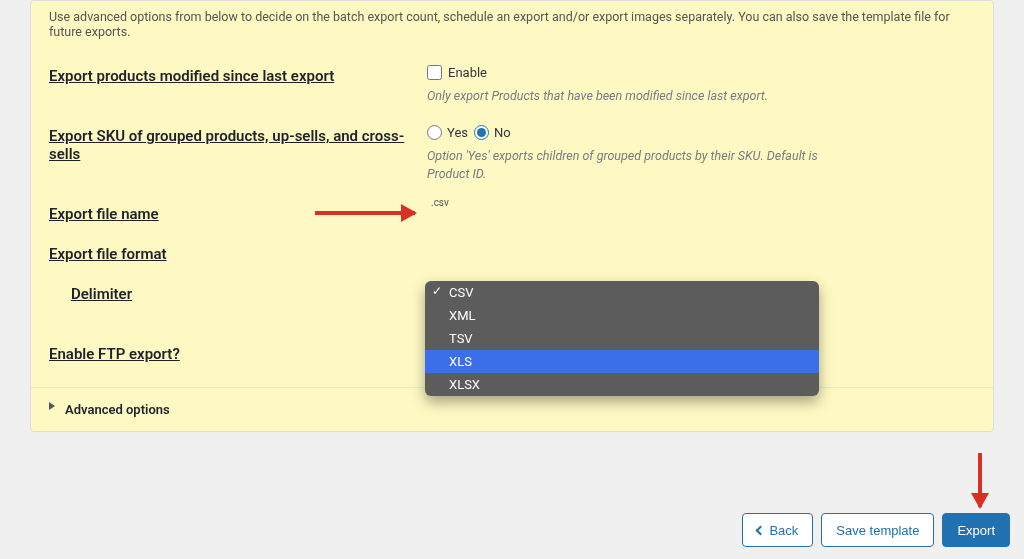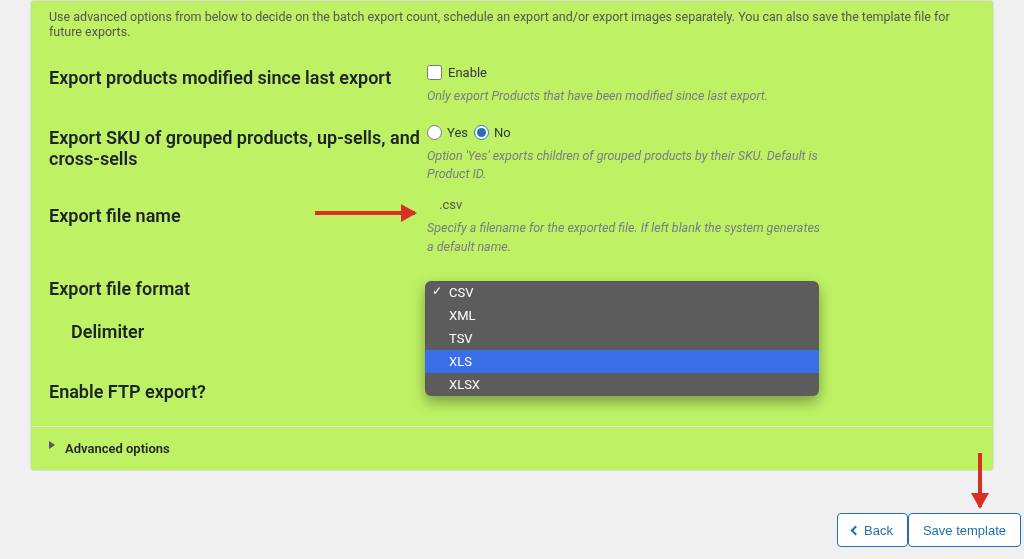--- a/index.html
+++ b/index.html
@@ -6,43 +6,44 @@
     body {
       font-family: -apple-system, BlinkMacSystemFont, "Segoe UI", Roboto, sans-serif;
       font-size: 13px;
       color: #32373c;
       background: #f0f0f1;
       width: 1024px;
       height: 559px;
       position: relative;
     }
     .panel {
-      background: #bef264;
+      background: #fef9c3;
       border: 1px solid #ddd;
       border-radius: 4px;
       margin: 0 30px;
       padding-bottom: 0;
     }
     .intro {
       padding: 8px 18px 18px 18px;
       color: #555;
       font-size: 12.5px;
     }
     .row {
       display: flex;
       padding: 2px 18px 12px 18px;
       align-items: flex-start;
     }
     .label-col {
       width: 378px;
       flex-shrink: 0;
       font-weight: 600;
       color: #1d2327;
-      font-size: 18px;
+      font-size: 15px;
       padding-top: 8px;
+      text-decoration: underline;
     }
     .label-col.indent { padding-left: 22px; }
     .ctrl-col {
       flex: 1;
       padding-right: 100px;
     }
     .checkbox-line,
     .radio-line {
       display: flex;
       align-items: flex-start;
@@ -68,22 +69,22 @@
       width: 370px;
       height: 36px;
       border: 1px solid #8c8f94;
       border-radius: 4px;
       padding: 0 10px;
       font-size: 13px;
       color: #2c3338;
     }
     .input-suffix {
       color: #555;
-      margin-left: 12px;
-      font-size: 13px;
+      margin-left: 4px;
+      font-size: 10px;
     }
     .input-wrap { display: flex; align-items: center; }
     .adv-row {
       border-top: 1px solid #e5e5e5;
       padding: 14px 18px;
       display: flex;
       align-items: flex-start;
       gap: 10px;
       font-weight: 600;
       color: #1d2327;
@@ -116,24 +117,24 @@
       content: "✓";
       position: absolute;
       left: 7px;
       top: 3px;
       font-size: 12px;
     }
     .dd-item.hover { background: #3b6fe9; }
     
     .footer {
       position: absolute;
-      right: 3px;
+      right: 14px;
       bottom: 12px;
       display: flex;
-      gap: 0;
+      gap: 8px;
     }
     .btn {
       height: 34px;
       padding: 0 14px;
       border-radius: 4px;
       font-size: 13px;
       display: inline-flex;
       align-items: center;
       gap: 5px;
       cursor: pointer;
@@ -217,21 +218,20 @@
       <div class="help">Option 'Yes' exports children of grouped products by their SKU. Default is Product ID.</div>
     </div>
   </div>
 
   <div class="row">
     <div class="label-col">Export file name</div>
     <div class="ctrl-col">
       <div class="input-wrap">
         <span class="input-suffix">.csv</span>
       </div>
-      <div class="help">Specify a filename for the exported file. If left blank the system generates a default name.</div>
     </div>
   </div>
 
   <div class="row">
     <div class="label-col">Export file format</div>
     <div class="ctrl-col" style="height:26px;"></div>
   </div>
 
   <div class="row">
     <div class="label-col indent">Delimiter</div>
@@ -275,13 +275,16 @@
 <div class="arrow-v" style="left:978px; top:453px; height:54px;"></div>
 
 <div class="footer">
   <button class="btn">
     <span class="chev-left"></span>
     <span>Back</span>
   </button>
   <button class="btn">
     <span>Save template</span>
   </button>
+  <button class="btn primary">
+    <span>Export</span>
+  </button>
 </div>
 
 </body></html>

